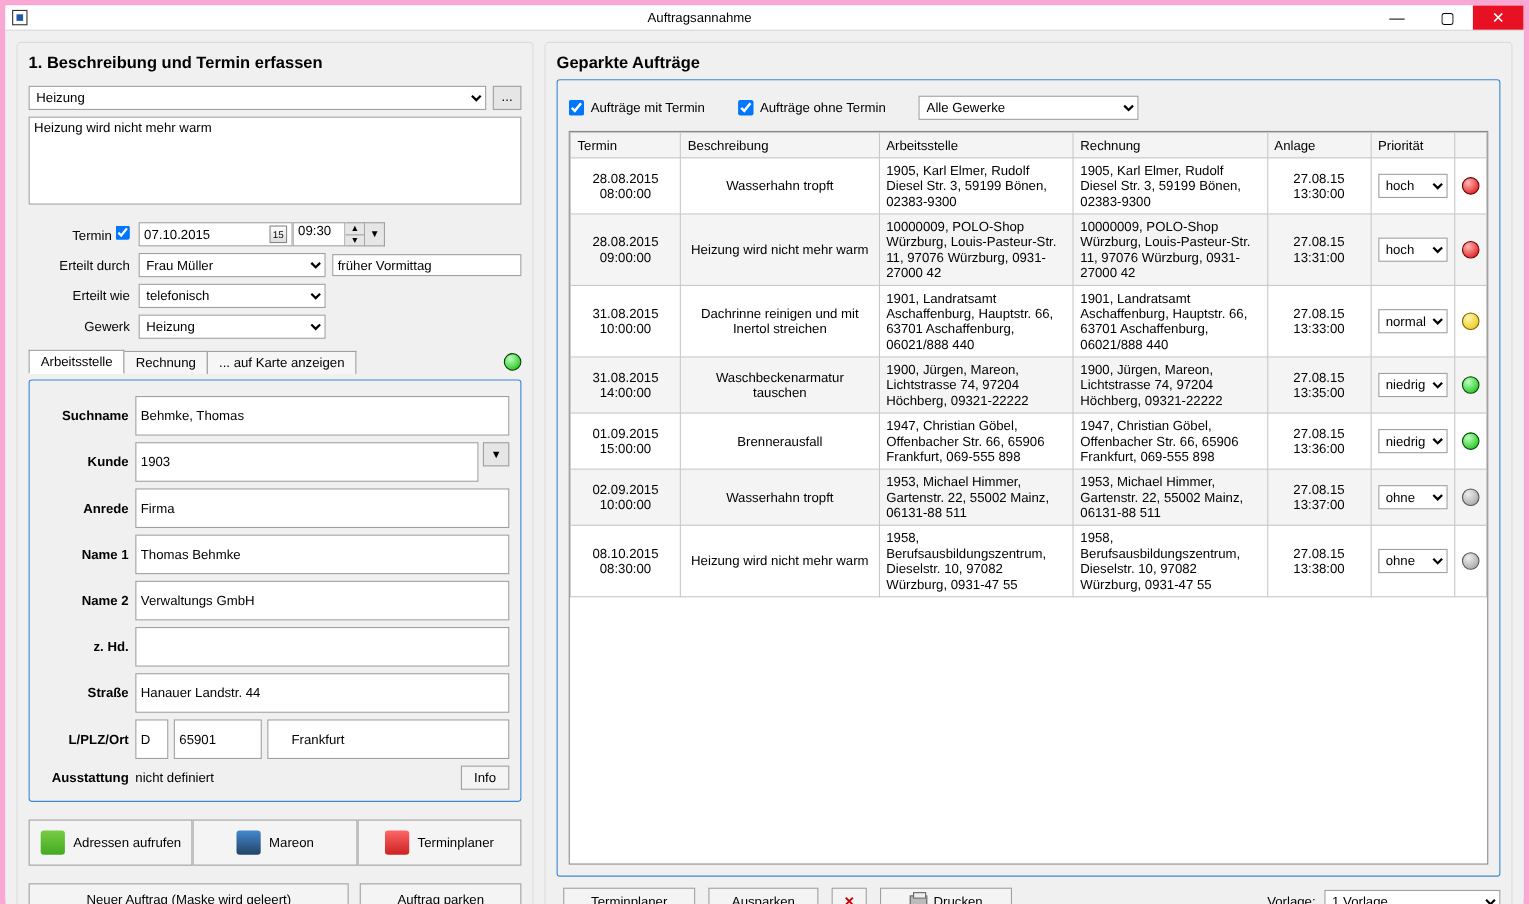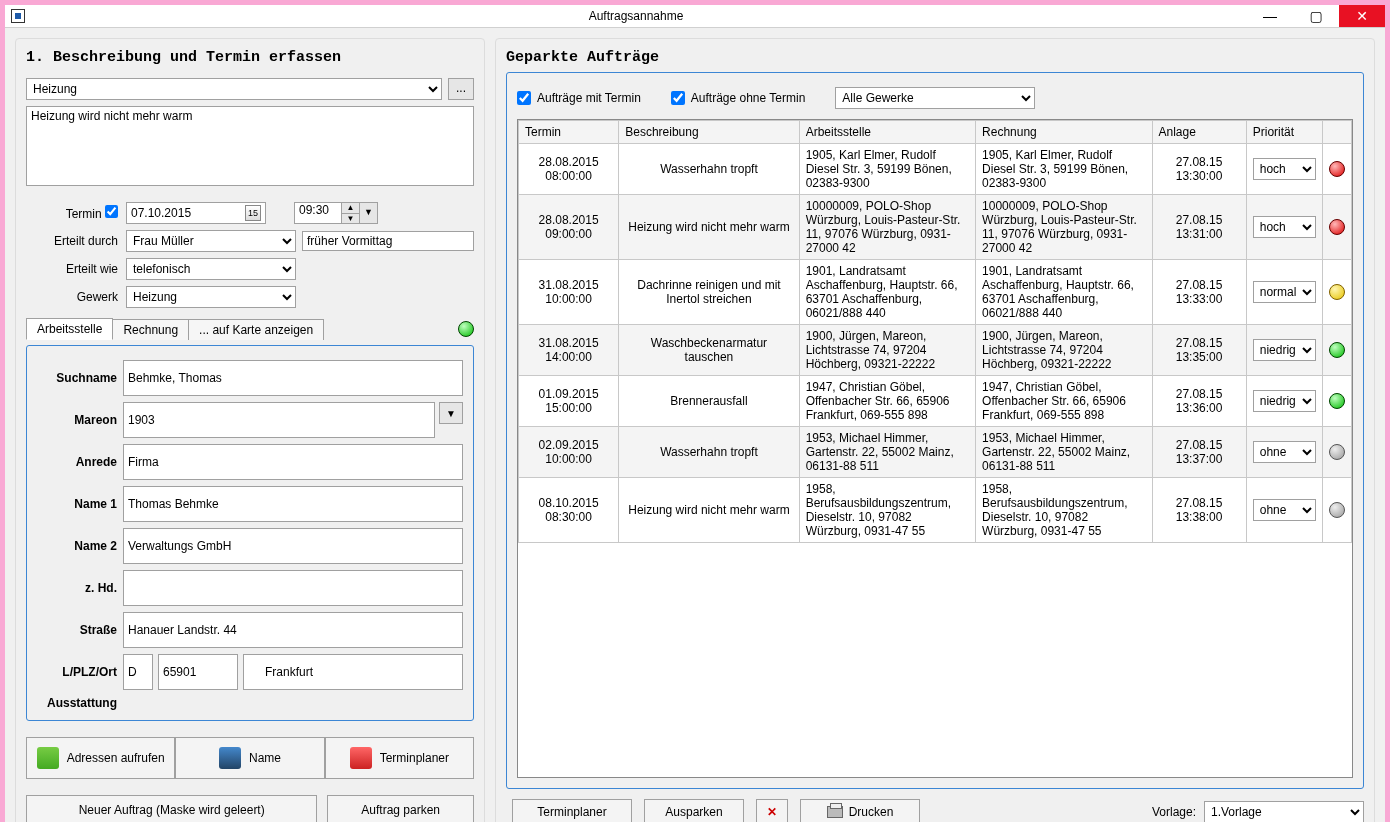--- a/index.html
+++ b/index.html
@@ -8,31 +8,31 @@
 .titlebar { height: 28px; background: #fff; display: flex; align-items: center; padding: 0 0 0 6px; font-size: 12px; border-bottom: 1px solid #d0d0d0; }
 .titlebar .sysicon { width: 14px; height: 14px; border: 1px solid #333; background: #fff; position: relative; }
 .titlebar .sysicon::after { content:""; position:absolute; left:3px; top:3px; width:6px; height:6px; background:#1e5aa8; }
 .titlebar .title { flex: 1; text-align: center; font-size: 12px; }
 .winbtns { display:flex; height:100%; }
 .winbtn { width:46px; height:22px; display:flex; align-items:center; justify-content:center; cursor:default; font-size:14px; }
 .winbtn.close { background:#e81123; color:#fff; }
 .content { flex:1; background:#f0f0f0; display:flex; padding:10px; gap:10px; }
 .panel.left { width:470px; background:#f0f0f0; border:1px solid #dcdcdc; border-radius:4px; padding:10px; display:flex; flex-direction:column; gap:6px; }
 .panel.right { flex:1; background:#f0f0f0; border:1px solid #dcdcdc; border-radius:4px; padding:10px; display:flex; flex-direction:column; }
-h2.section { font-size:15px; font-weight:bold; margin-bottom:6px;font-family:Liberation Mono, monospace; }
+h2.section { font-size:15px; font-weight:bold; margin-bottom:6px; }
 
 .row { display:flex; align-items:center; gap:6px; }
 input[type=text], select, textarea { border:1px solid #a0a0a0; background:#fff; font-size:12px; padding:2px 4px; }
 select { padding:1px 2px; height:22px; }
 .catselect { flex:1; height:22px; }
 .dots { width:26px; height:22px; border:1px solid #a0a0a0; background:#e6e6e6; text-align:center; line-height:18px; cursor:default; }
 textarea.desc { width:100%; height:80px; resize:none; }
 .formgrid { display:grid; grid-template-columns:92px 1fr; gap:6px 8px; align-items:center; margin-top:10px; }
 .formgrid .lbl { text-align:right; font-size:12px; }
-.termin-row { grid-column:2; display:flex; align-items:center; gap:28px; }
+.termin-row { grid-column:2; display:flex; align-items:center; }
 .dateinp { width:140px; height:22px; border:1px solid #a0a0a0; display:flex; align-items:center; padding:0 4px; background:#fff; }
 .dateinp .cal { margin-left:auto; width:16px; height:16px; border:1px solid #888; background:linear-gradient(#fff,#ddd); font-size:9px; text-align:center; line-height:14px; }
 .timewrap { display:flex; align-items:center; }
 .timeinp { width:48px; height:22px; border:1px solid #a0a0a0; background:#fff; padding:0 4px; }
 .spin { width:18px; height:22px; border:1px solid #a0a0a0; border-left:none; background:#e6e6e6; display:flex; flex-direction:column; }
 .spin div { flex:1; font-size:8px; text-align:center; line-height:9px; border-bottom:1px solid #a0a0a0; cursor:default;}
 .spin div:last-child{border-bottom:none;}
 .dd { width:18px; height:22px; border:1px solid #a0a0a0; border-left:none; background:#e6e6e6; text-align:center; line-height:18px; font-size:9px; cursor:default;}
 
 .tabs { display:flex; margin-top:4px; align-items:center; }
@@ -147,21 +147,21 @@
       <div class="tabs">
         <div class="tab active">Arbeitsstelle</div>
         <div class="tab">Rechnung</div>
         <div class="tab">... auf Karte anzeigen</div>
         <div class="statusdot"></div>
       </div>
       <div class="addrpanel">
         <div class="addrgrid">
           <div class="lbl">Suchname</div>
           <input type="text" value="Behmke, Thomas" style="">
-          <div class="lbl">Mareon</div>
+          <div class="lbl">Kunde</div>
           <div class="kundewrap">
               <input type="text" value="1903" style="">
               <div class="dd2">▼</div>
             </div>
           <div class="lbl">Anrede</div>
           <input type="text" value="Firma" style="">
           <div class="lbl">Name 1</div>
           <input type="text" value="Thomas Behmke" style="">
           <div class="lbl">Name 2</div>
           <input type="text" value="Verwaltungs GmbH" style="">
@@ -169,31 +169,35 @@
           <input type="text" value="" style="">
           <div class="lbl">Straße</div>
           <input type="text" value="Hanauer Landstr. 44" style="">
           <div class="lbl">L/PLZ/Ort</div>
           <div class="plzwrap">
             <input type="text" value="D" style="">
             <input type="text" value="65901" style="">
             <input type="text" value="Frankfurt" style="">
           </div>
           <div class="lbl">Ausstattung</div>
+          <div class="ausstat">
+            <span class="val">nicht definiert</span>
+            <button class="infobtn">Info</button>
+          </div>
         </div>
       </div>
 
       <div class="bigbtns">
         <div class="bigbtn">
             <div class="ico" style="background:linear-gradient(#7c4,#4a2);"></div>
             <span>Adressen aufrufen</span>
           </div>
         <div class="bigbtn">
             <div class="ico" style="background:linear-gradient(#48c,#246);"></div>
-            <span>Name</span>
+            <span>Mareon</span>
           </div>
         <div class="bigbtn">
             <div class="ico" style="background:linear-gradient(#f66,#c22);"></div>
             <span>Terminplaner</span>
           </div>
       </div>
       <div class="bottombtns">
         <div class="btn">Neuer Auftrag (Maske wird geleert)</div>
         <div class="btn">Auftrag parken</div>
       </div>

